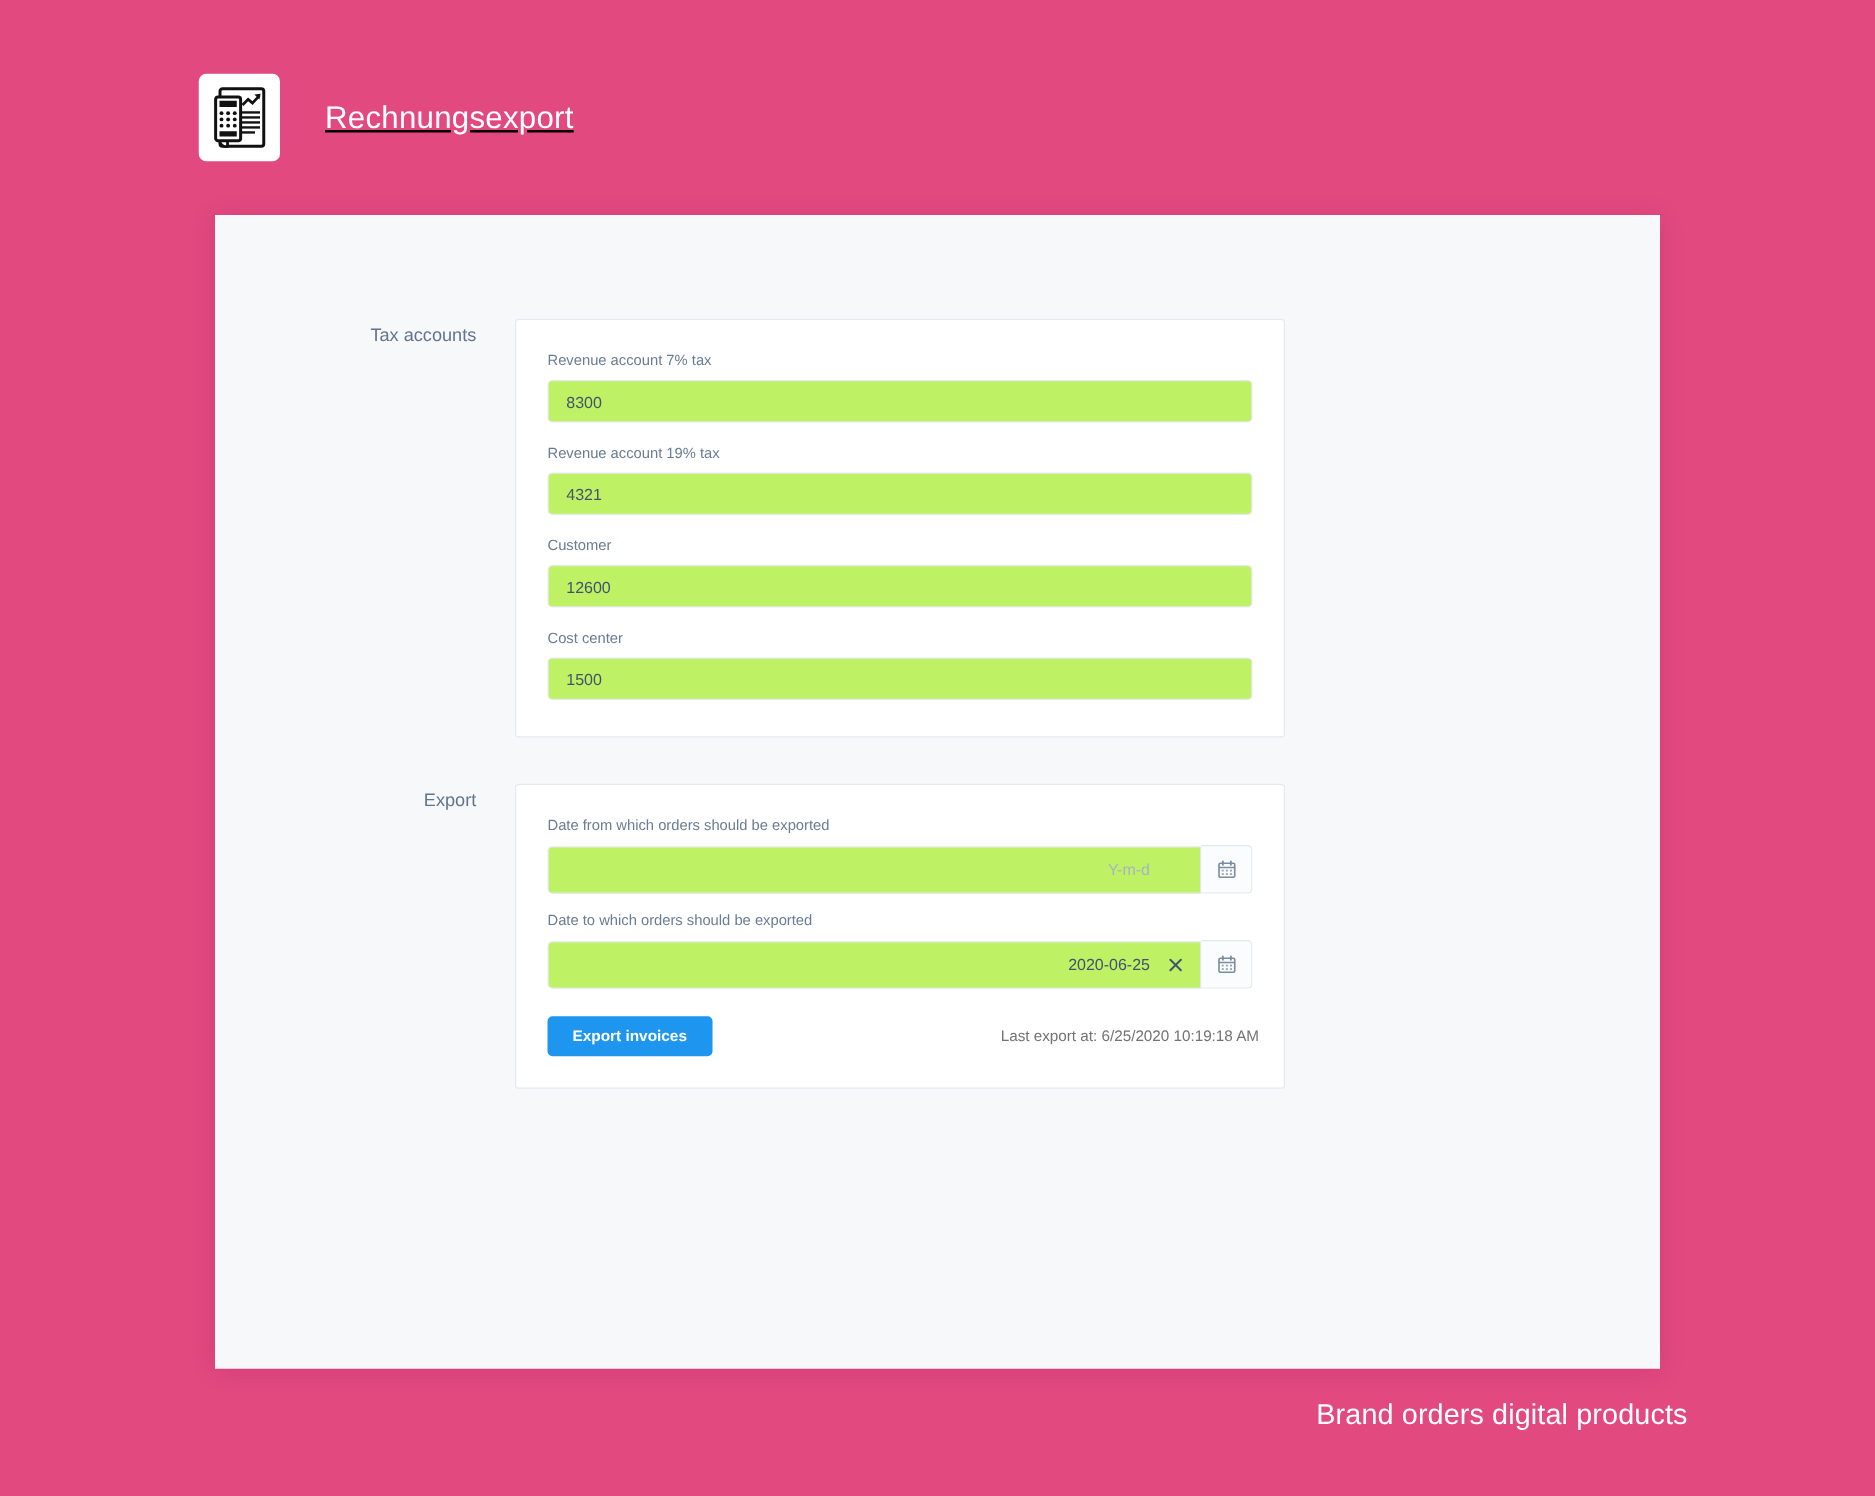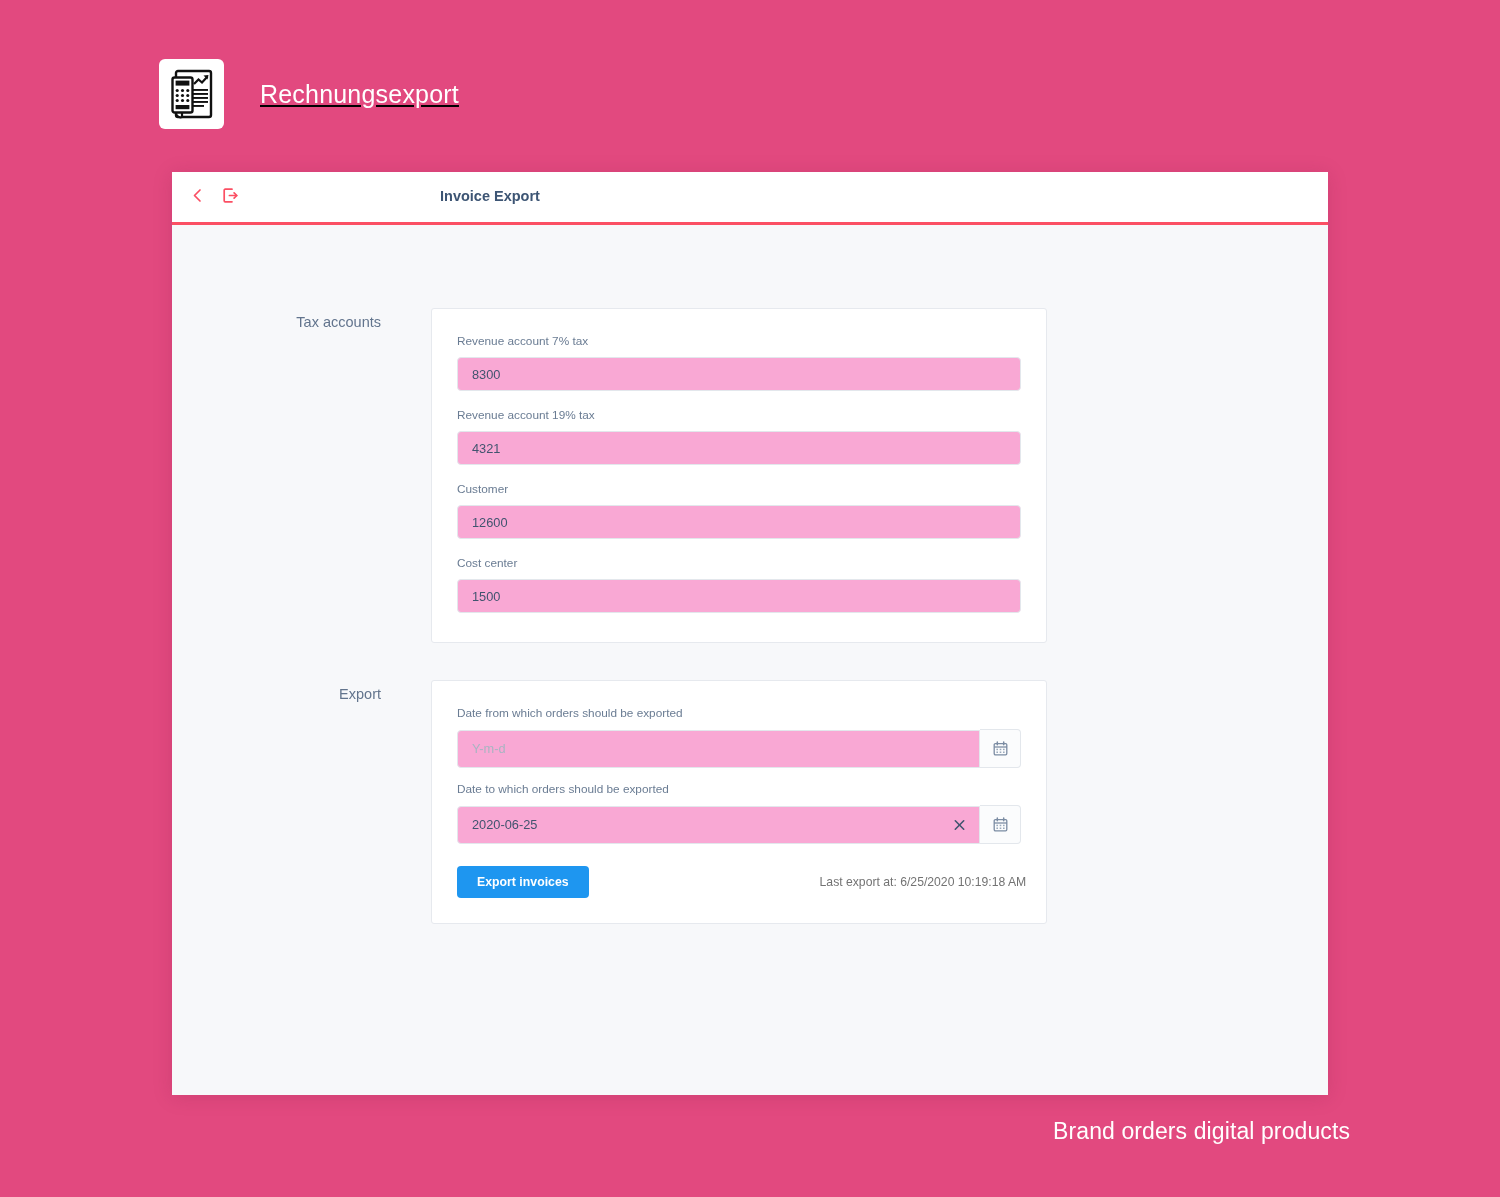--- a/index.html
+++ b/index.html
@@ -139,41 +139,40 @@
     padding-top: 6px;
     flex: 0 0 auto;
   }
 
   .panel {
     width: 616px;
     background: #ffffff;
     border: 1px solid #e6e9ee;
     border-radius: 3px;
     padding: 25px 25px 29px 25px;
-    margin-left: 19px;
   }
 
   .panel-export { padding-bottom: 25px; }
 
   .field { margin-bottom: 17px; }
   .field:last-child { margin-bottom: 0; }
 
   .field-label {
     color: #6a7c93;
     font-size: 11.8px;
     margin-bottom: 9px;
     display: block;
   }
 
   .input {
     width: 100%;
     height: 34px;
     border: 1px solid #e3e7ec;
     border-radius: 4px;
-    background: #f9a8d4;
+    background: #bef264;
     color: #41546f;
     font-size: 12.8px;
     font-family: "Liberation Sans", sans-serif;
     padding: 0 14px;
     outline: none;
     display: flex;
     align-items: center;
   }
 
   .input::placeholder { color: #a9b4c2; }
@@ -189,20 +188,21 @@
     flex: 1 1 auto;
     position: relative;
     display: flex;
     align-items: center;
   }
 
   .input-group .input {
     border-radius: 4px 0 0 4px;
     height: 38px;
     padding-right: 40px;
+    text-align: right;
   }
 
   .clear-btn {
     position: absolute;
     right: 13px;
     top: 50%;
     transform: translateY(-50%);
     width: 15px;
     height: 15px;
     display: flex;
@@ -305,37 +305,20 @@
         <rect x="6.6" y="37" width="13.8" height="4.2" fill="#111111"></rect>
       </svg>
     </div>
     <div class="app-title">Rechnungsexport</div>
   </div>
 
 </div>
 
 <div class="app-window">
 
-  <div class="window-bar">
-    <div class="bar-icons">
-      <div class="icon-btn">
-        <svg width="13" height="15" viewBox="0 0 13 15" aria-hidden="true">
-          <polyline points="9,2 3.5,7.5 9,13" fill="none" stroke="#fb4f63" stroke-width="1.7" stroke-linecap="round" stroke-linejoin="round"></polyline>
-        </svg>
-      </div>
-      <div class="icon-btn">
-        <svg width="17" height="17" viewBox="0 0 17 17" aria-hidden="true">
-          <path d="M10 2.2 H3.2 a1 1 0 0 0 -1 1 V13.8 a1 1 0 0 0 1 1 H10" fill="none" stroke="#fb4f63" stroke-width="1.7" stroke-linecap="round" stroke-linejoin="round"></path>
-          <line x1="7.4" y1="8.5" x2="14.6" y2="8.5" stroke="#fb4f63" stroke-width="1.7" stroke-linecap="round"></line>
-          <polyline points="12.1,5.9 14.8,8.5 12.1,11.1" fill="none" stroke="#fb4f63" stroke-width="1.7" stroke-linecap="round" stroke-linejoin="round"></polyline>
-        </svg>
-      </div>
-    </div>
-    <div class="window-title">Invoice Export</div>
-  </div>
 
   <div class="window-body">
 
     <div class="form-row row-tax">
       <div class="row-label">Tax accounts</div>
 
       <div class="panel">
 
         <div class="field">
           <span class="field-label">Revenue account 7% tax</span>

